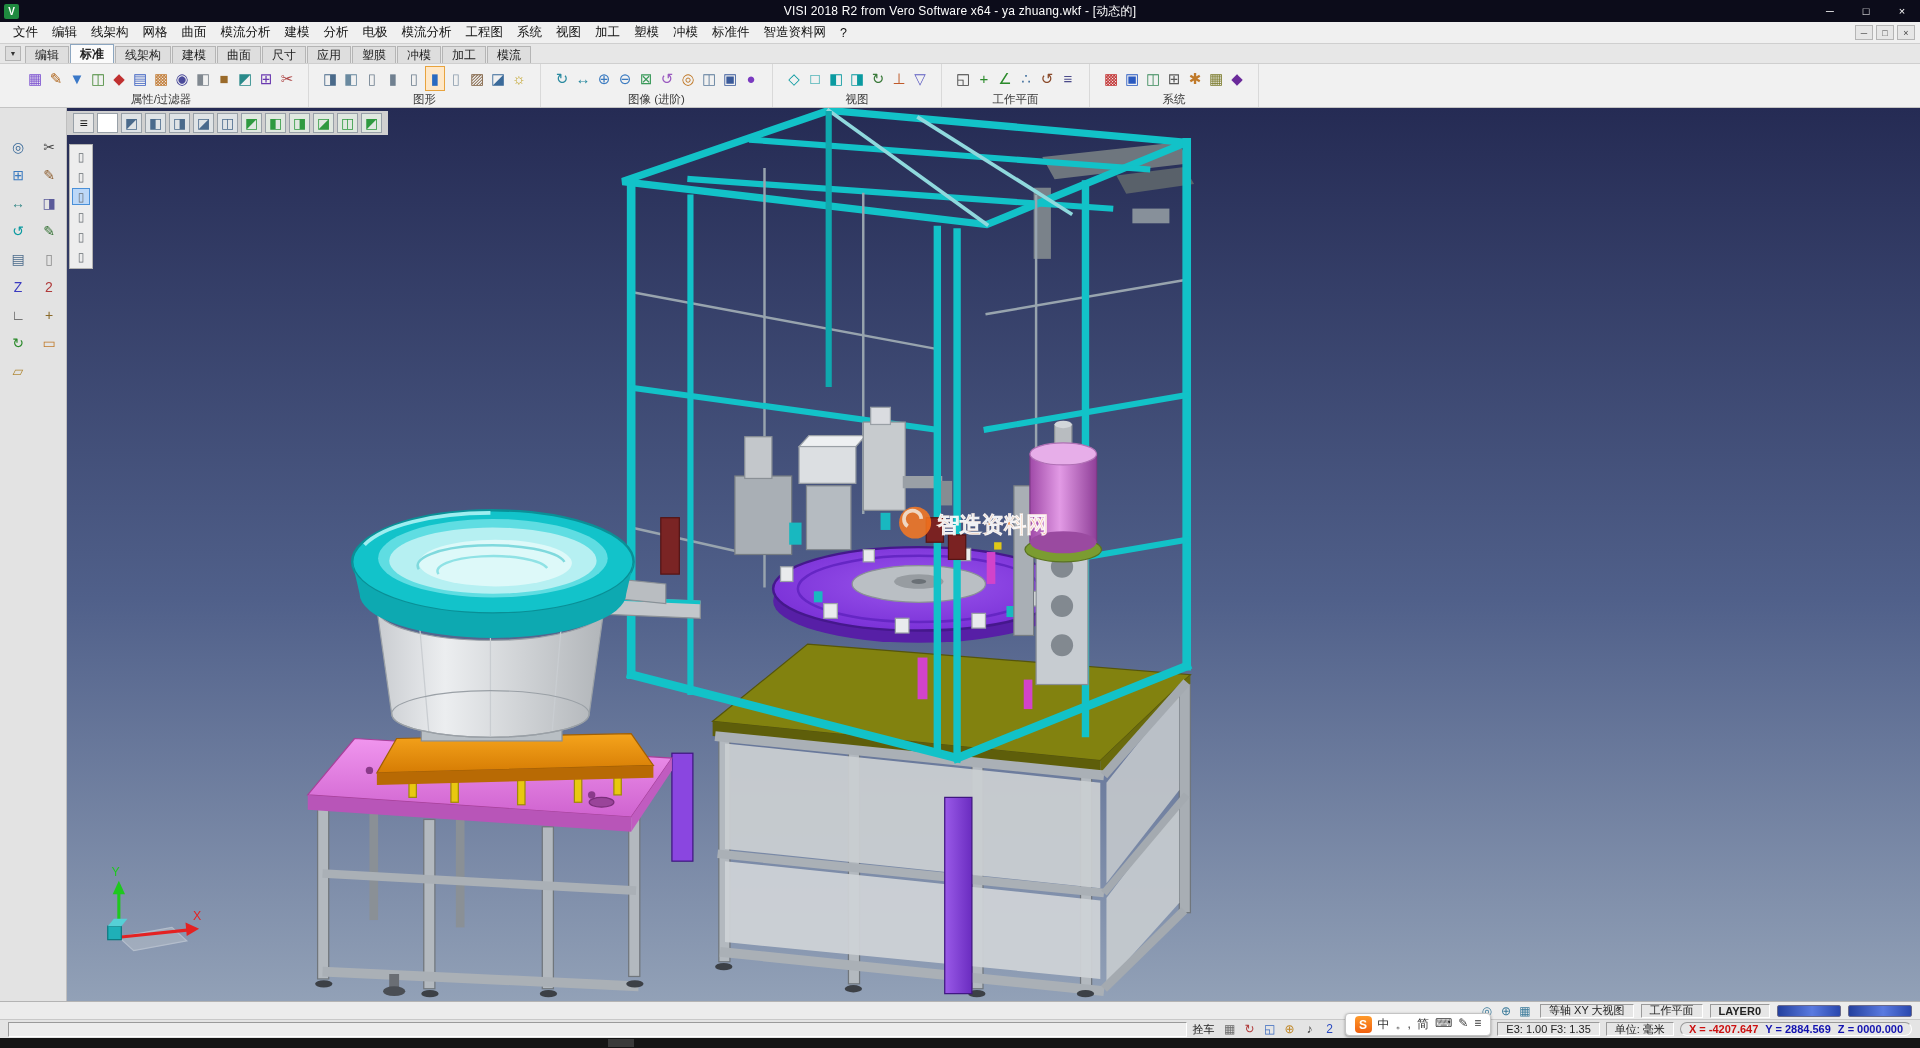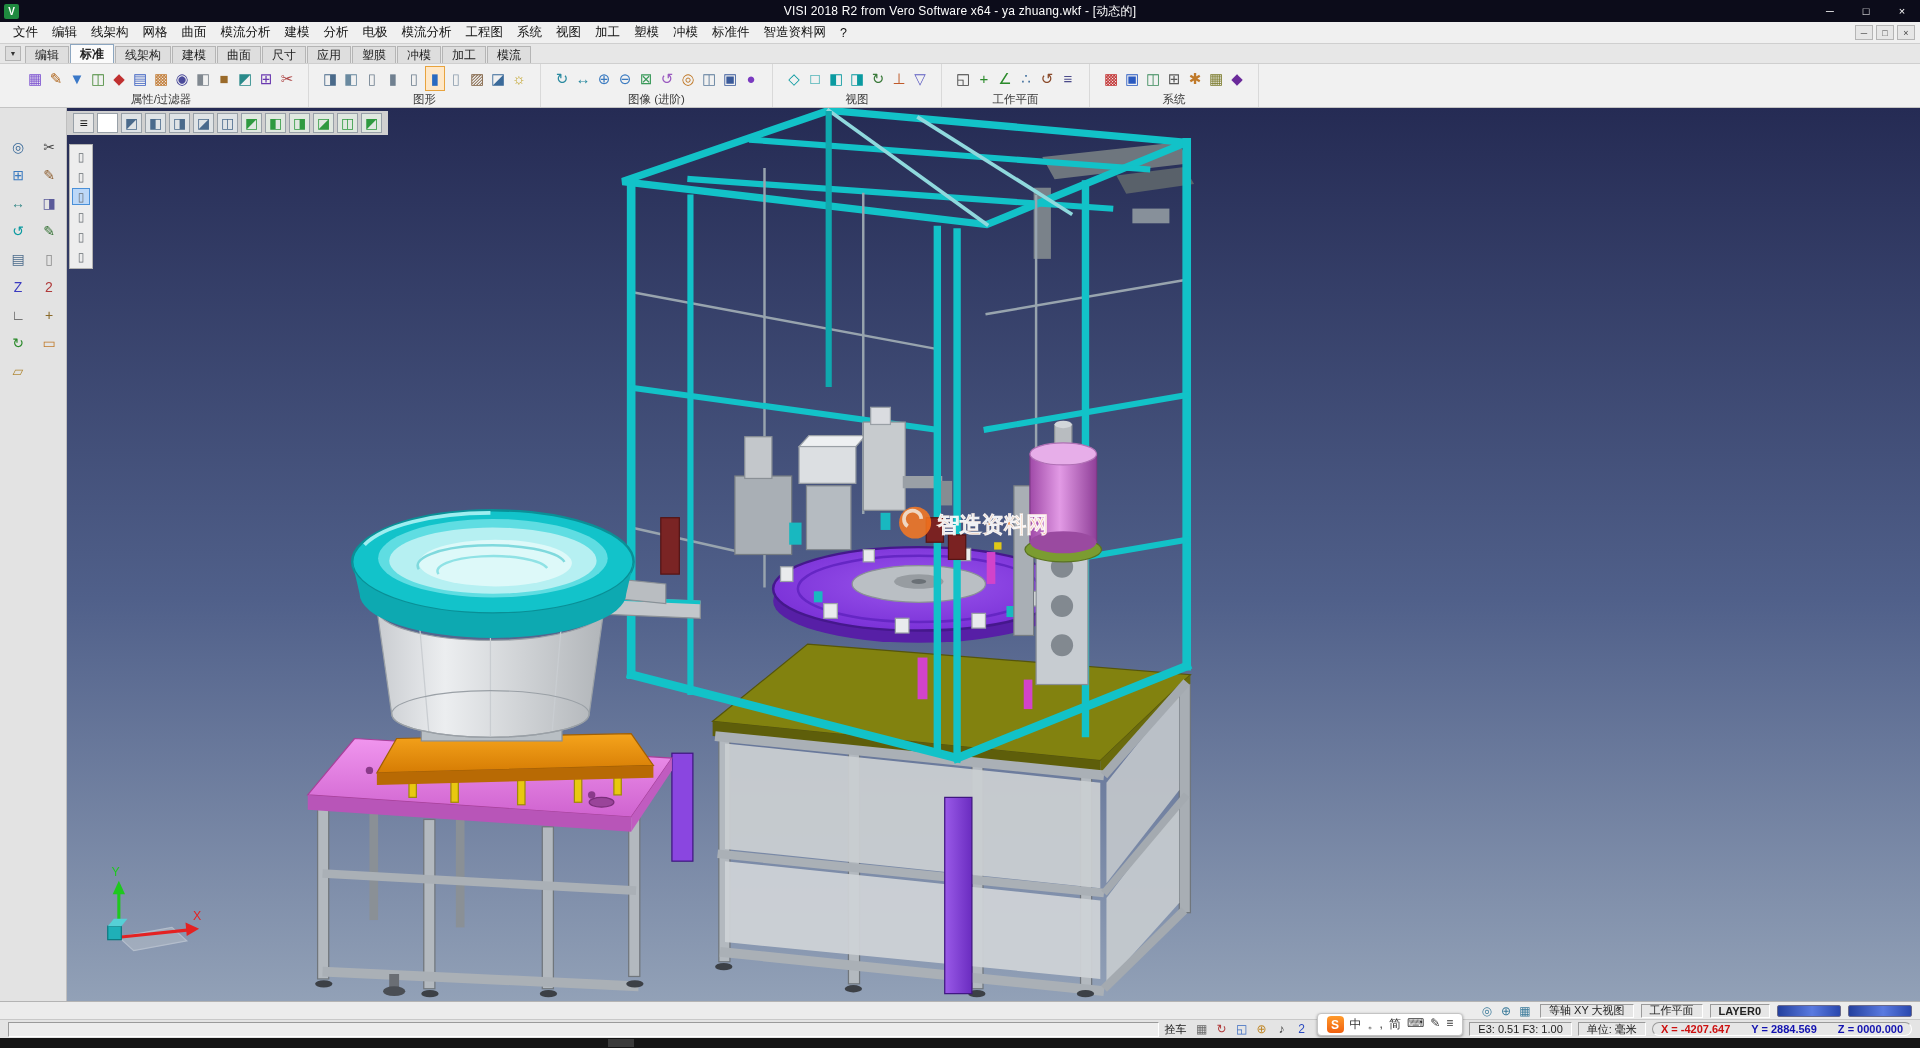--- a/index.html
+++ b/index.html
@@ -62,21 +62,21 @@
 
   .status-bottom { position:absolute; top:1019px; left:0; right:0; height:19px; background:#e4e4e4; border-top:1px solid #c8c8c8; display:flex; align-items:center; gap:6px; padding:0 8px; font-size:11px; color:#222; }
   .prompt-field { flex:1; height:15px; border:1px solid; border-color:#9a9a9a #ffffff #ffffff #9a9a9a; background:#ededed; }
   .prompt-label { white-space:nowrap; }
   .sbicons { display:flex; gap:2px; }
   .sbicons .sb-icon { width:18px; text-align:center; font-size:12px; }
   .ime { display:flex; align-items:center; gap:6px; background:#fff; border:1px solid #c4c4c4; border-radius:4px; padding:2px 9px; height:23px; margin-top:-9px; box-shadow:0 1px 3px rgba(0,0,0,.35); }
   .ime-logo { width:17px; height:17px; border-radius:4px; background:linear-gradient(#ff9a2a,#f06010); color:#fff; font-weight:bold; font-size:12px; display:flex; align-items:center; justify-content:center; }
   .ime-items { display:flex; gap:6px; }
   .ime-items .ime-item { font-size:12px; color:#333; }
-  .coords { gap:21px;border-radius:7px; }
+  .coords { gap:7px;border-radius:7px; }
   .coord-x { color:#cc1010; font-weight:bold; }
   .coord-y, .coord-z { color:#1212b0; font-weight:bold; }
 
   .taskbar { position:absolute; bottom:0; left:0; right:0; height:10px; background:#151515; }
   .task-item { position:absolute; left:608px; top:1px; width:26px; height:8px; background:#3a3a3a; }
 </style>
 </head>
 <body>
 
 <div class="window">
@@ -539,21 +539,21 @@
       <span class="ime-logo">S</span>
       <div class="ime-items">
           <span class="ime-item">中</span>
           <span class="ime-item">。,</span>
           <span class="ime-item">简</span>
           <span class="ime-item">⌨</span>
           <span class="ime-item">✎</span>
           <span class="ime-item">≡</span>
         </div>
     </div>
-    <span class="seg">E3: 0.51  F3: 1.00</span>
+    <span class="seg">E3: 1.00  F3: 1.35</span>
     <span class="seg">单位: 毫米</span>
     <span class="seg coords">
       <span class="coord-x">X = -4207.647</span>
       <span class="coord-y">Y = 2884.569</span>
       <span class="coord-z">Z = 0000.000</span>
     </span>
   </div>
 
   <div class="taskbar">
     <div class="task-item"></div>

